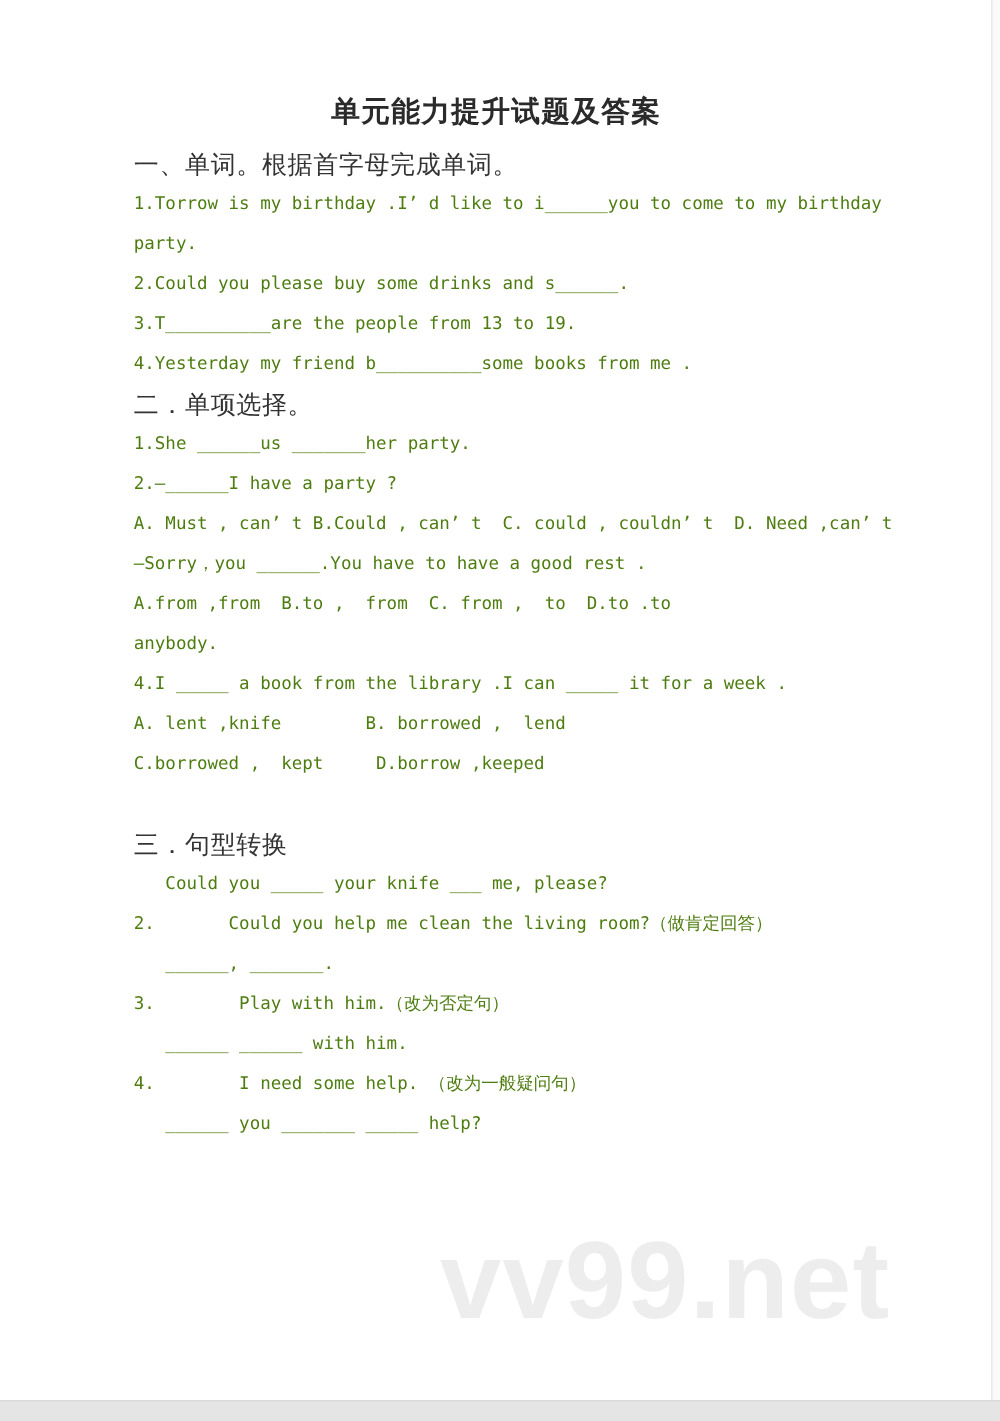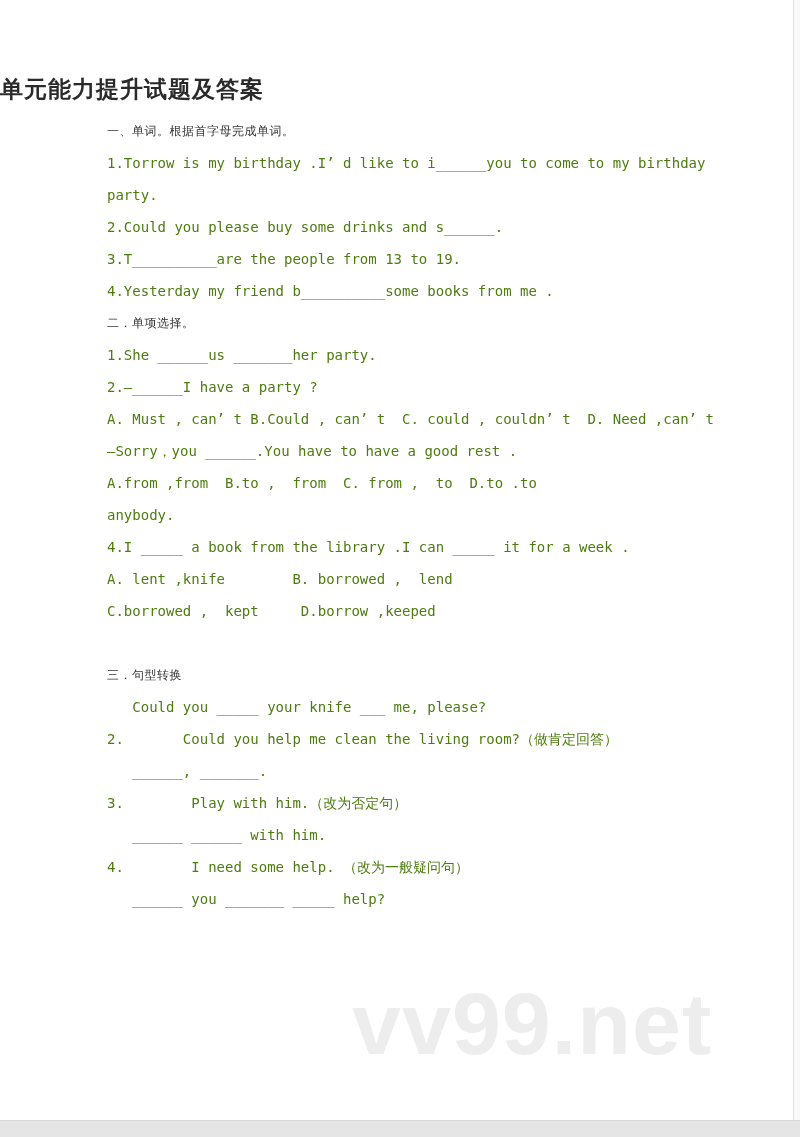--- a/index.html
+++ b/index.html
@@ -27,21 +27,21 @@
     letter-spacing: 1px;
     color: #ededed;
     user-select: none;
   }
   .page-title {
     position: absolute;
     top: 74px;
     left: 0;
     width: 794px;
     z-index: 1;
-    text-align: left;
+    text-align: center;
     font-family: "DejaVu Serif", "Liberation Serif", serif;
     font-size: 23px;
     font-weight: 700;
     letter-spacing: 1px;
     color: #2a2a2a;
     margin: 0;
   }
   .content {
     position: absolute;
     left: 107px;
@@ -50,21 +50,21 @@
     z-index: 1;
   }
   .line {
     white-space: pre;
     font-size: 14px;
     line-height: 32px;
     min-height: 32px;
     color: #4d7c0f;
   }
   .line.cn {
-    font-size: 12px;
+    font-size: 20px;
     color: #333333;
     letter-spacing: 0.5px;
   }
   .edge-right-fill {
     position: absolute;
     top: 0;
     left: 794px;
     width: 6px;
     height: 1137px;
     background: #fafafa;

